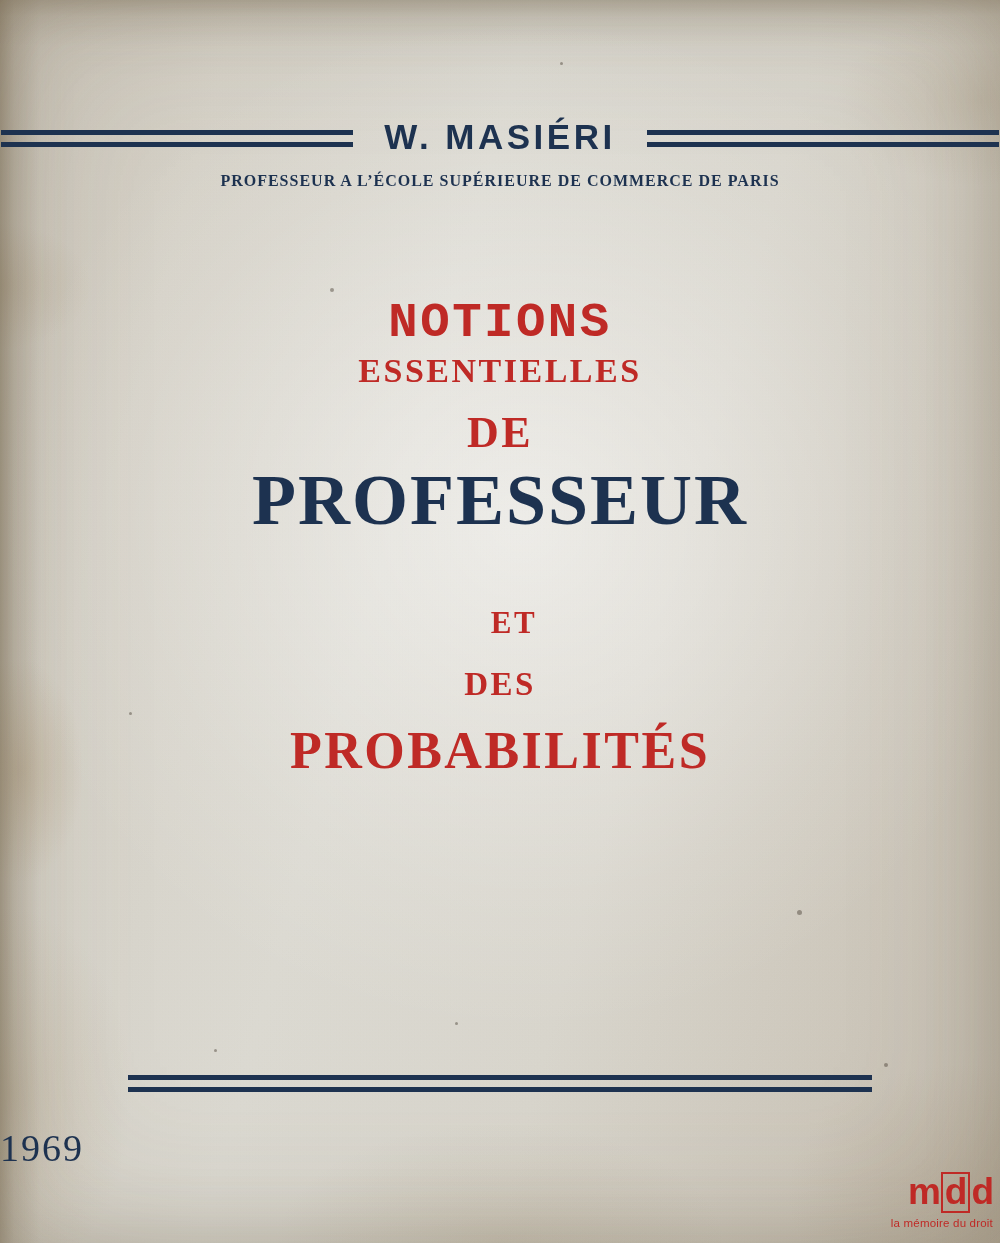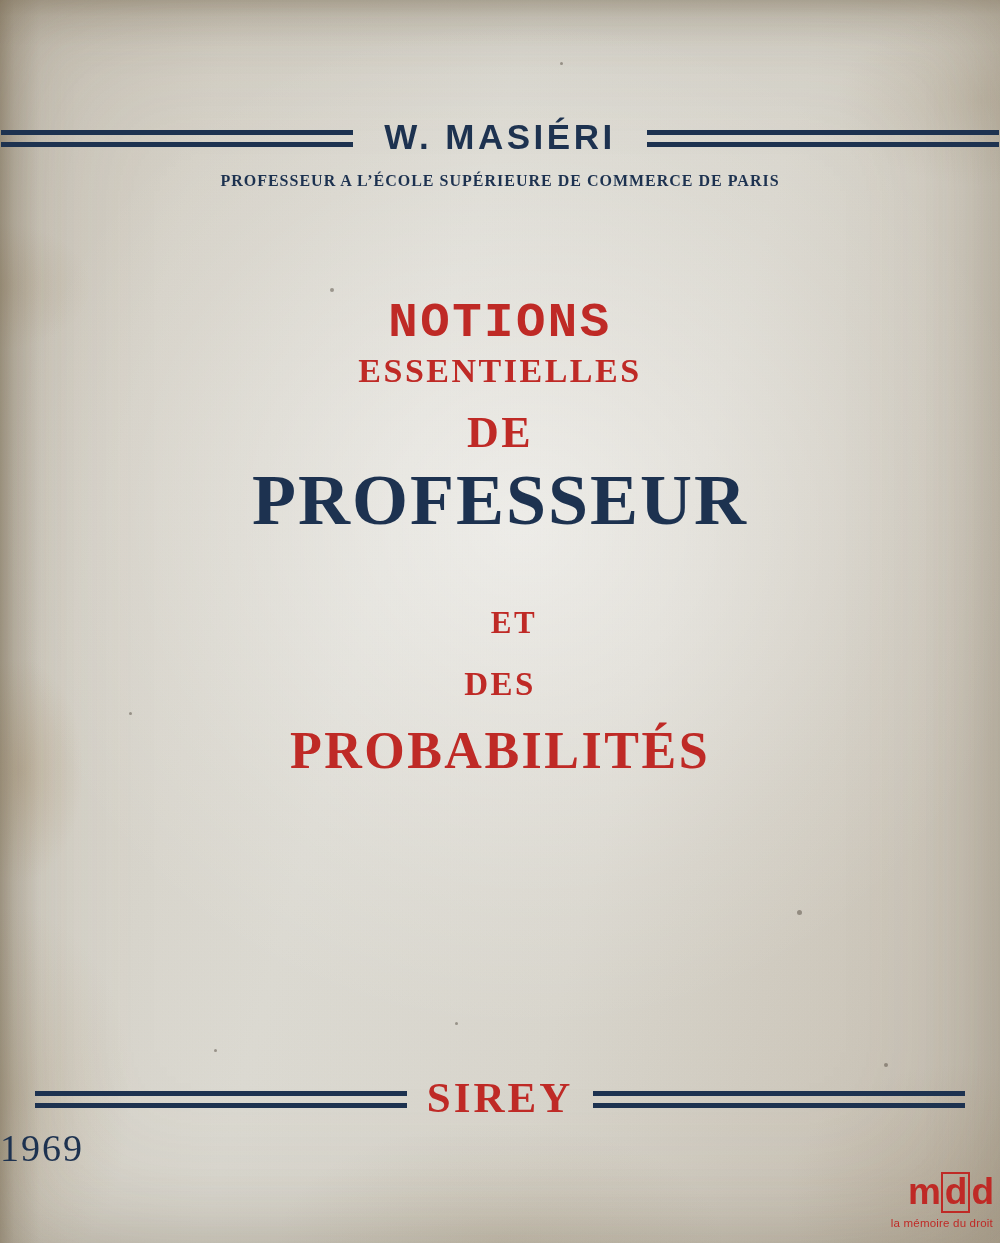--- a/index.html
+++ b/index.html
@@ -288,21 +288,20 @@
       <div class="line-et t-red">ET</div>
       <div class="line-des t-red">DES</div>
       <div class="line-probabilites t-red">PROBABILITÉS</div>
     </div>
 
     <div class="rule-band publisher">
       <div class="rules pub left">
         <i></i>
           <i></i>
       </div>
-      <div class="publisher-name">SIREY</div>
       <div class="rules pub right">
         <i></i>
           <i></i>
       </div>
     </div>
 
     <div class="year">1969</div>
 
     <div class="logo">
       <div class="mark"><span>m</span><span class="boxed">d</span><span>d</span></div>

